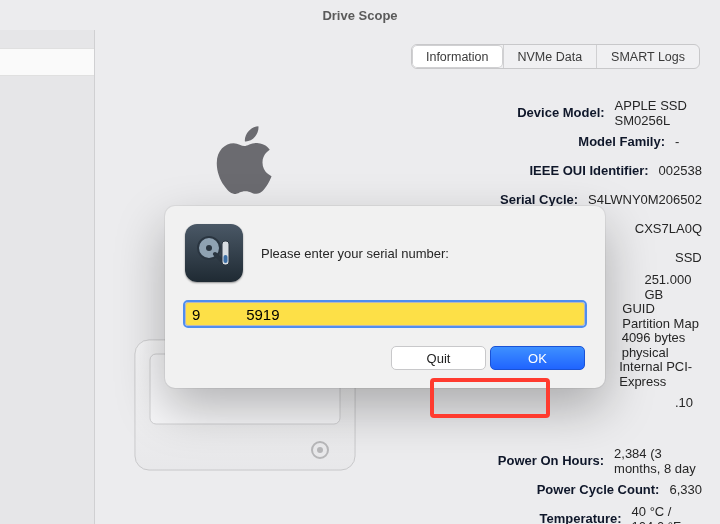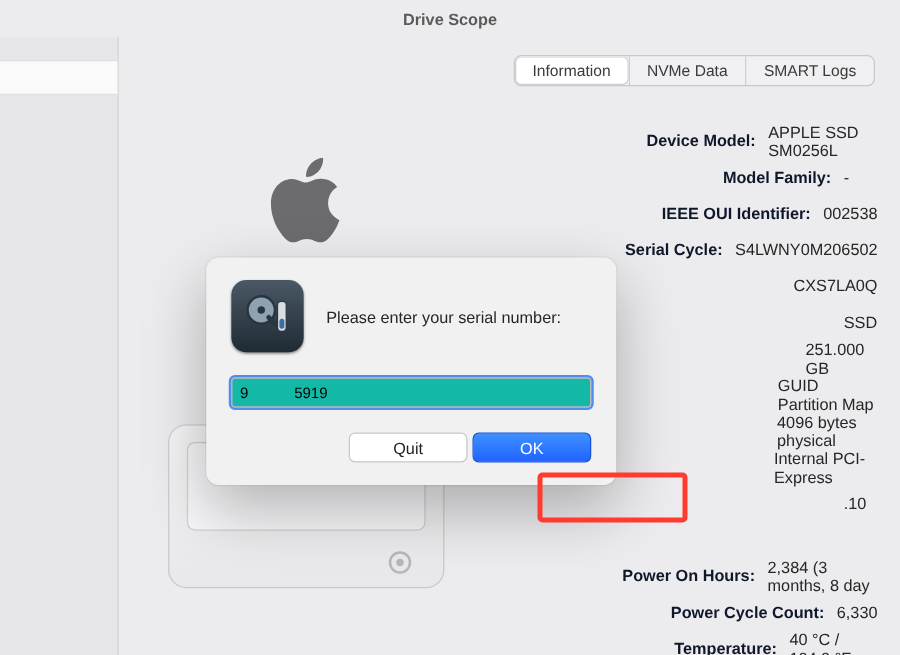--- a/index.html
+++ b/index.html
@@ -13,25 +13,25 @@
 .seg { display: flex; border: 1px solid #c8c8ca; border-radius: 6px; overflow: hidden; background: #f0f0f2; height: 25px; }
 .seg .tab { padding: 0 14px; font-size: 12.5px; color: #3a3a3a; display: flex; align-items: center; cursor: pointer; }
 .seg .tab + .tab { border-left: 1px solid #d0d0d2; }
 .seg .tab.active { background: #ffffff; border-radius: 5px; box-shadow: 0 0 0 1px #d0d0d2 inset; }
 .drive-icon { position: absolute; left: 35px; top: 90px; width: 230px; }
 .info-list { position: absolute; left: 390px; top: 68px; right: 18px; }
 .info-row { display: flex; height: 29px; align-items: center; font-size: 13px; }
 .info-key { width: 190px; text-align: right; font-weight: 700; color: #0f172a; padding-right: 10px; }
 .info-val { color: #262626; }
 .dialog-backdrop { position: absolute; inset: 0; display: flex; align-items: center; justify-content: center; pointer-events: none; }
-.dialog { position: absolute; left: 165px; top: 206px; width: 328px; background: #f1f1f1; border-radius: 10px; box-shadow: 0 20px 50px rgba(0,0,0,0.28), 0 0 0 1px rgba(0,0,0,0.05); padding: 18px 20px 18px 20px; pointer-events: auto; }
+.dialog { position: absolute; left: 165px; top: 206px; width: 440px; background: #f1f1f1; border-radius: 10px; box-shadow: 0 20px 50px rgba(0,0,0,0.28), 0 0 0 1px rgba(0,0,0,0.05); padding: 18px 20px 18px 20px; pointer-events: auto; }
 .dialog-top { display: flex; align-items: center; gap: 18px; margin-bottom: 20px; }
 .app-icon { width: 58px; height: 58px; border-radius: 12px; background: linear-gradient(180deg,#4a5866,#1f2a33); display:flex; align-items:center; justify-content:center; box-shadow: 0 1px 2px rgba(0,0,0,0.4); }
 .dialog-msg { font-size: 13px; color: #262626; }
-.dialog-input { width: 100%; height: 24px; border: 1px solid #b8b8ba; border-radius: 3px; padding: 0 6px; font-size: 12px; outline: 2px solid #4f8ef0; outline-offset: 0; background:#14b8a6; }
+.dialog-input { width: 100%; height: 24px; border: 1px solid #b8b8ba; border-radius: 3px; padding: 0 6px; font-size: 15px; outline: 2px solid #4f8ef0; outline-offset: 0; background:#fde047; }
 .dialog-buttons { display: flex; justify-content: flex-end; gap: 4px; margin-top: 20px; }
 .btn { min-width: 95px; height: 24px; border-radius: 5px; font-size: 13px; border: 1px solid #c8c8ca; background: #ffffff; color:#222; cursor:pointer; }
 .btn.primary { background: linear-gradient(180deg,#3e90ff,#2064ff); color: #fff; border: 1px solid #1a52d6; font-weight:500; }
 .highlight-box { position: absolute; border: 4px solid #ff3b2f; border-radius: 4px; pointer-events: none; }
 .watermark { position:absolute; color:#9bc2e6; font-style:italic; font-size:20px; opacity:0.6; font-family: cursive; pointer-events:none; left:280px; top:310px; }
 </style>
 </head>
 <body>
 
 <div class="window">

